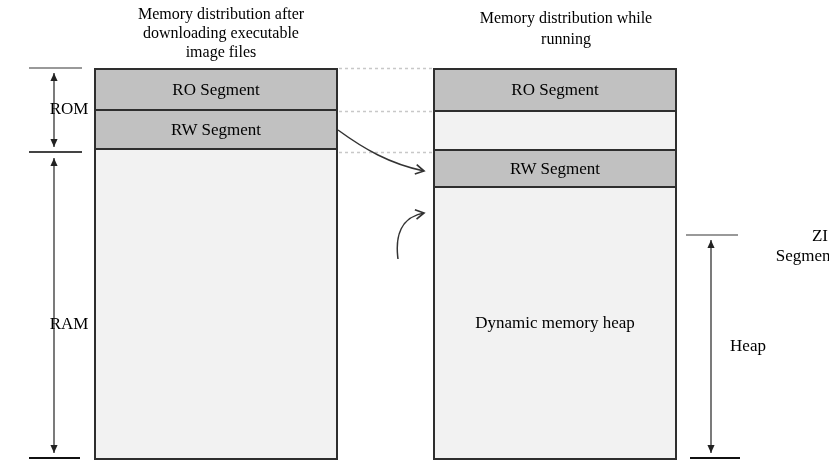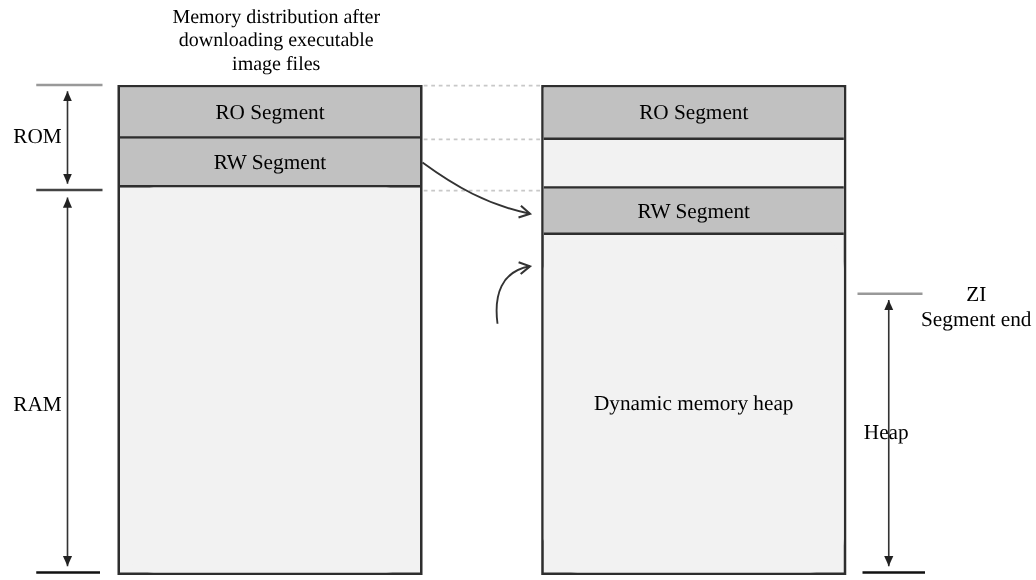--- a/index.html
+++ b/index.html
@@ -26,29 +26,30 @@
   .left-col  { left:94px; }
   .right-col { left:433px; }
 
   .seg {
     box-sizing:border-box; display:flex; align-items:center; justify-content:center;
     font-size:17px; flex:none;text-align:center;
   }
   .seg.gray  { background:var(--segment-gray,#c1c1c1); }
   .seg.light { background:var(--light-fill,#f2f2f2); }
   .seg.b     { border-bottom:2px solid var(--border-dark,#2e2e2e); }
-  .seg.grow  { flex:1 1 auto;border-radius:27px; }
+  .seg.grow  { flex:1 1 auto; }
 
   .h-l-ro { height:41px; } .h-l-rw { height:39px; }
   .h-r-ro { height:42px; } .h-r-gap { height:39px; }
   .h-r-rw { height:37px; } .h-r-zi { height:40px; }
 
   .side-label {
     position:absolute; font-size:17px; text-align:center; line-height:19px;
     white-space:pre-line;
+    margin-left:39px;
   }
   .rom-label  { left:4px;  top:99px;  width:52px; }
   .ram-label  { left:4px;  top:314px; width:52px; }
   .zi-end-label { left:729px; top:226px; width:104px; line-height:20px; }
   .heap-label { left:681px; top:336px; width:56px; }
 
   svg.overlay { position:absolute; left:0; top:0; pointer-events:none; }
   .dotted { stroke:var(--dotted-line,#c8c8c8); stroke-width:1.5; stroke-dasharray:3 3; }
   .tick-gray { stroke:var(--tick-gray,#999); stroke-width:2; }
   .tick-mid  { stroke:#444; stroke-width:2; }
@@ -57,20 +58,22 @@
   .curve     { stroke:var(--arrow-dark,#333); stroke-width:1.5; fill:none; }
 </style>
 </head>
 <body>
 
 <div class="canvas">
 
   <div class="title title-left">Memory distribution after
 downloading executable
 image files</div>
+  <div class="title title-right">Memory distribution while
+running</div>
 
   <div class="column left-col">
     <div class="seg gray b h-l-ro">
       <span>RO Segment</span>
     </div>
     <div class="seg gray b h-l-rw">
       <span>RW Segment</span>
     </div>
     <div class="seg light grow"></div>
   </div>

